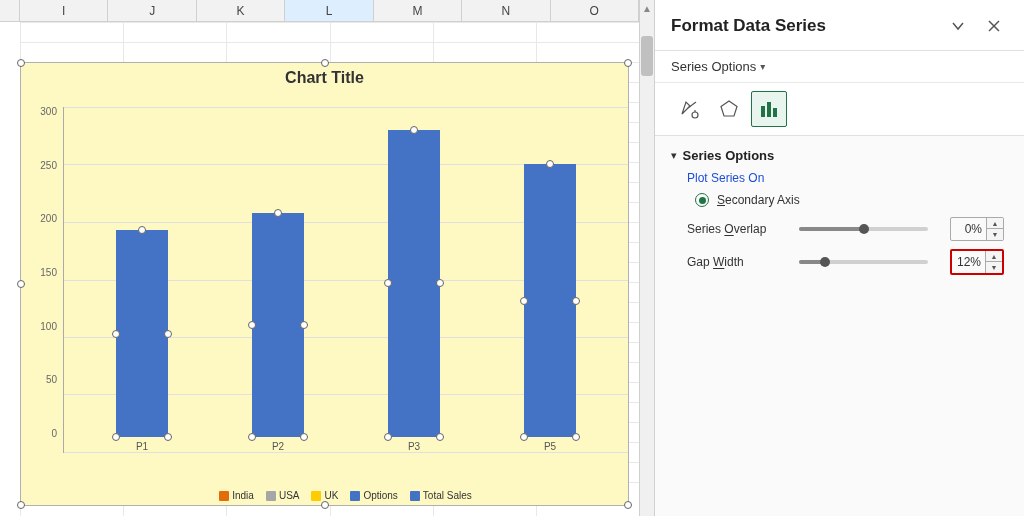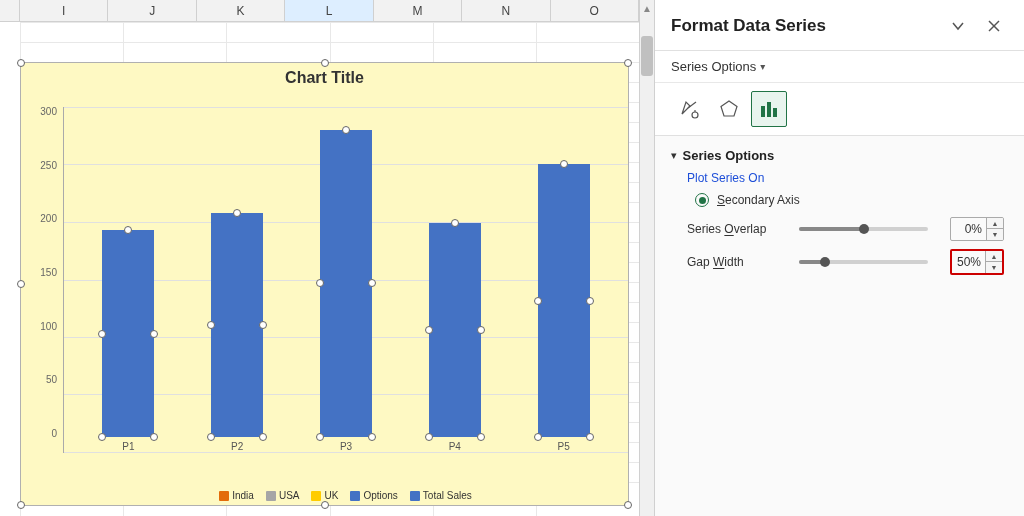--- a/index.html
+++ b/index.html
@@ -584,30 +584,20 @@
             <div class="bar" style="height:89%;">
               <div class="bar-circle top-mid"></div>
               <div class="bar-circle left" style="top:50%;transform:translateY(-50%);"></div>
               <div class="bar-circle right" style="top:50%;transform:translateY(-50%);"></div>
               <div class="bar-circle left" style="top:100%;transform:translateY(-50%);"></div>
               <div class="bar-circle right" style="top:100%;transform:translateY(-50%);"></div>
             </div>
             <div class="x-label">P3</div>
           </div>
 
-          <div class="bar-group">
-            <div class="bar" style="height:62%;">
-              <div class="bar-circle top-mid"></div>
-              <div class="bar-circle left" style="top:50%;transform:translateY(-50%);"></div>
-              <div class="bar-circle right" style="top:50%;transform:translateY(-50%);"></div>
-              <div class="bar-circle left" style="top:100%;transform:translateY(-50%);"></div>
-              <div class="bar-circle right" style="top:100%;transform:translateY(-50%);"></div>
-            </div>
-            <div class="x-label">P4</div>
-          </div>
 
           <div class="bar-group">
             <div class="bar" style="height:79%;">
               <div class="bar-circle top-mid"></div>
               <div class="bar-circle left" style="top:50%;transform:translateY(-50%);"></div>
               <div class="bar-circle right" style="top:50%;transform:translateY(-50%);"></div>
               <div class="bar-circle left" style="top:100%;transform:translateY(-50%);"></div>
               <div class="bar-circle right" style="top:100%;transform:translateY(-50%);"></div>
             </div>
             <div class="x-label">P5</div>
@@ -732,21 +722,21 @@
         </div>
       </div>
 
       <div class="slider-row">
         <span class="slider-label">Gap <span class="underline-label">W</span>idth</span>
         <div class="slider-track">
           <div class="slider-fill" style="width:20%;"></div>
           <div class="slider-thumb" style="left:20%;"></div>
         </div>
         <div class="slider-value-box highlighted">
-          <span class="slider-value">50%</span>
+          <span class="slider-value">12%</span>
           <div class="spinner-arrows">
             <div class="spinner-arrow">▲</div>
             <div class="spinner-arrow">▼</div>
           </div>
         </div>
       </div>
     </div>
   </div>
 </div>
 

